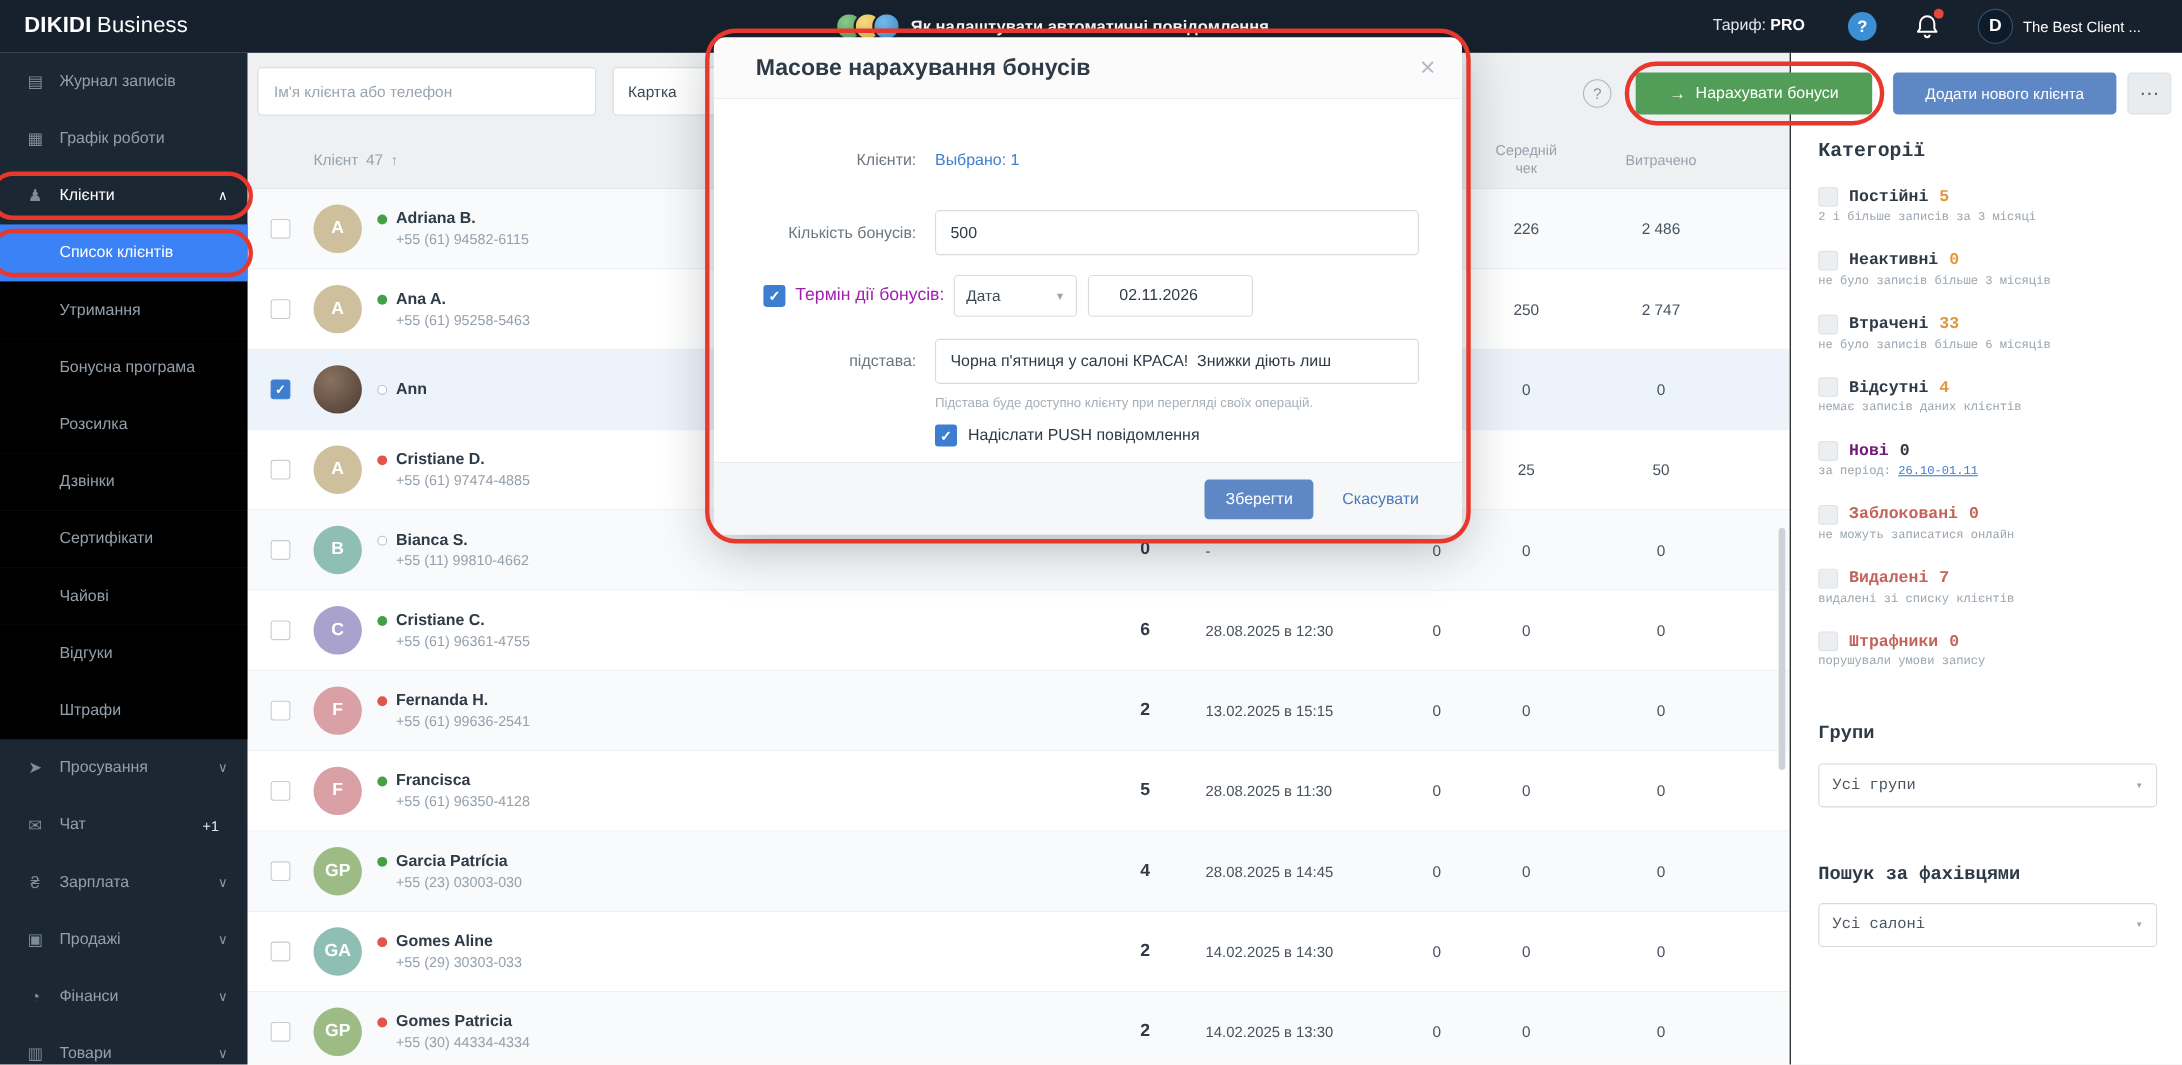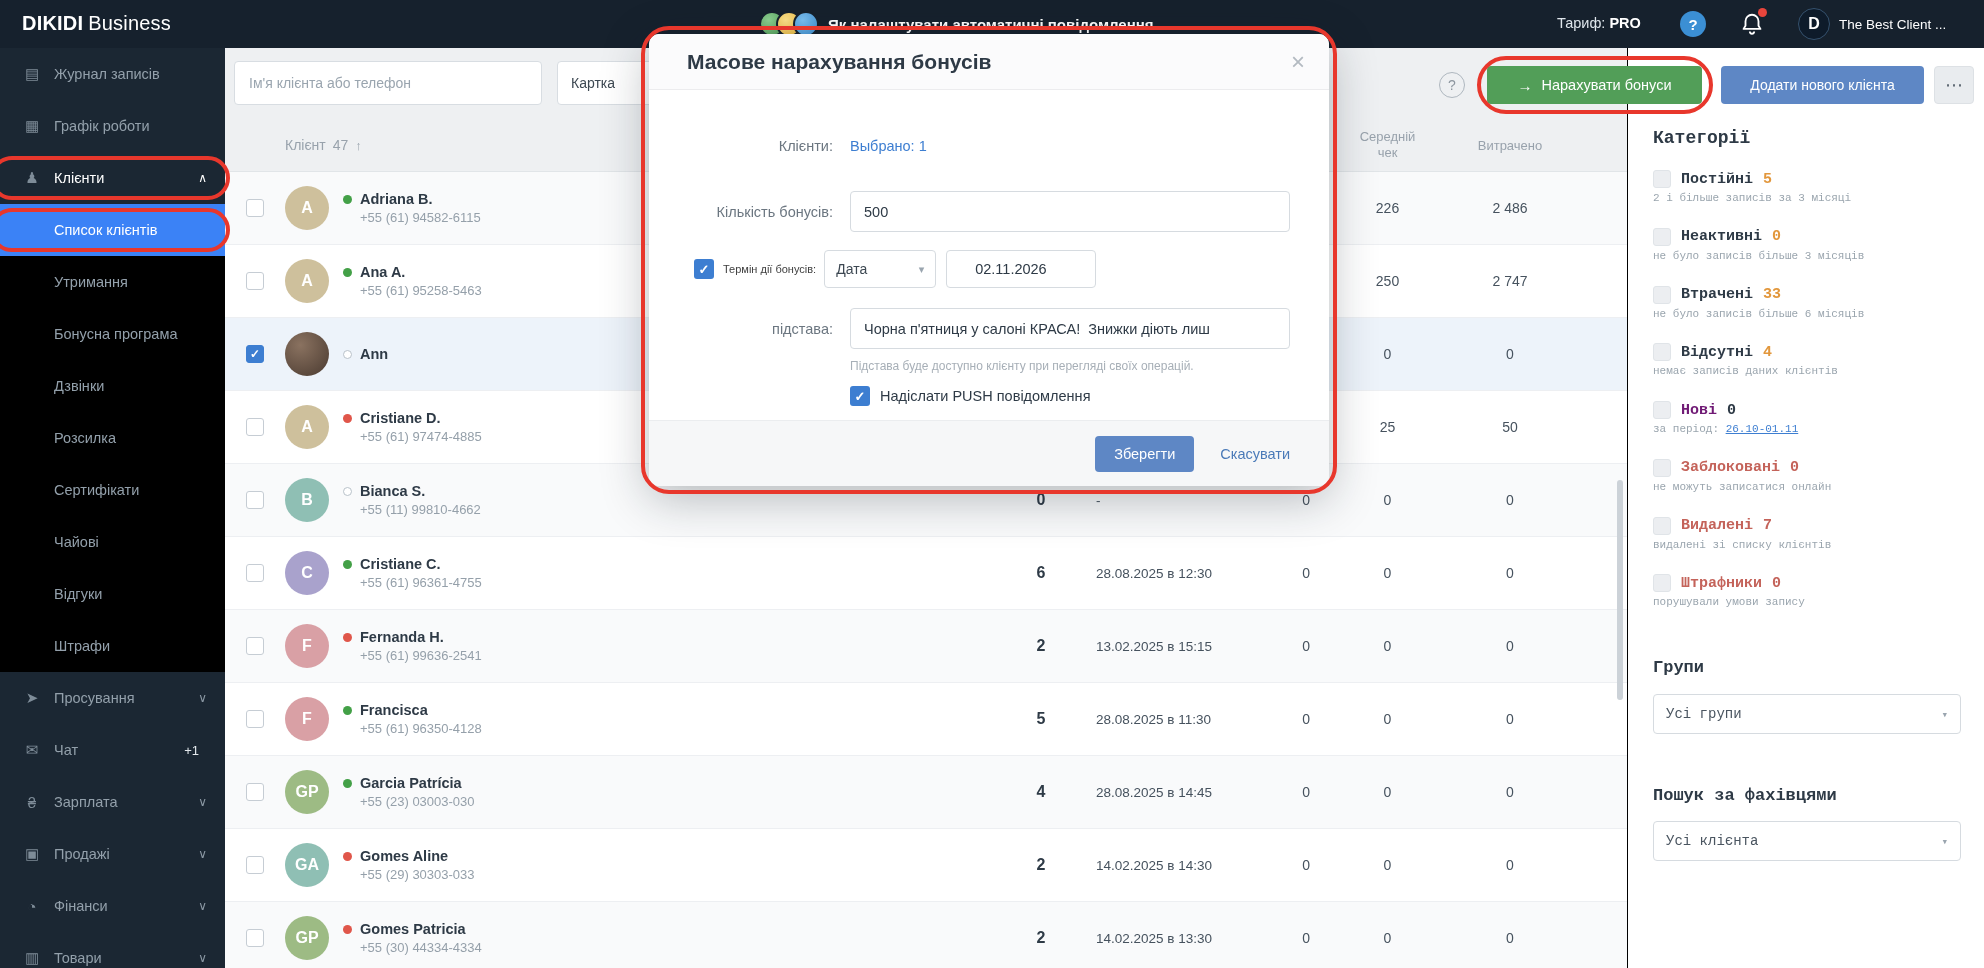--- a/index.html
+++ b/index.html
@@ -99,21 +99,21 @@
   .mbody{padding:48px 39px 0 38px;}
   .mrow{display:flex;align-items:center;}
   .mlabel{width:146px;margin-right:17px;text-align:right;font-size:14.5px;color:#6b7680;flex:none;}
   .mlink{color:#3d7ed1;font-size:14.5px;cursor:pointer;}
   .m-clients{margin-bottom:37px;}
   .m-amount{margin-bottom:18px;}
   .minput{width:440px;height:41px;border:1px solid #d6dbe0;border-radius:4px;padding:0 13px;font-size:14.5px;color:#2e3a46;box-sizing:border-box;font-family:inherit;background:#fff;outline:none;}
   .mterm{display:flex;align-items:center;margin-bottom:20px;padding-left:7px;}
   .mcb{width:20px;height:20px;background:#3d7ed1;border-radius:3px;display:inline-flex;align-items:center;justify-content:center;flex:none;cursor:pointer;}
   .mcb::after{content:"✓";color:#fff;font-size:13px;font-weight:700;}
-  .mterm-label{margin-left:9px;font-size:11px;color:#404040;text-align:right;}
+  .mterm-label{margin-left:9px;font-size:16px;color:#a21caf;text-align:right;}
   .mselect{margin-left:8px;width:112px;height:38px;border:1px solid #d6dbe0;border-radius:4px;display:flex;align-items:center;justify-content:space-between;padding:0 11px;font-size:14px;color:#3d4852;box-sizing:border-box;cursor:pointer;background:#fff;}
   .mdate{margin-left:10px;width:150px;height:38px;border:1px solid #d6dbe0;border-radius:4px;padding:0 28px;font-size:14.5px;color:#2e3a46;box-sizing:border-box;font-family:inherit;background:#fff;outline:none;}
   .mhint{margin-left:163px;margin-top:10px;font-size:12px;color:#a7afb7;}
   .mpush{display:flex;align-items:center;margin-top:13px;margin-left:163px;gap:10px;font-size:14.5px;color:#2e3a46;}
   .mfoot{position:absolute;left:0;right:0;bottom:0;height:66px;background:#f6f7f8;border-top:1px solid #ebedef;border-radius:0 0 10px 10px;display:flex;align-items:center;justify-content:flex-end;padding:0 39px;gap:26px;box-sizing:border-box;}
   .btn-save{height:36px;padding:0 19px;background:#5e87c5;border-radius:4px;color:#fff;font-size:14.5px;display:flex;align-items:center;cursor:pointer;border:none;font-family:inherit;}
   .btn-cancel{color:#4a7ab8;font-size:14.5px;cursor:pointer;}
   
   .ring{position:absolute;border:4px solid #e8372c;pointer-events:none;z-index:60;box-sizing:border-box;}
   .ring-clients{left:-10px;top:156px;width:240px;height:44px;border-radius:24px;}
@@ -185,26 +185,26 @@
         <span class="slabel">Утримання</span>
 
       </div>
       <div class="sitem sub">
 
         <span class="slabel">Бонусна програма</span>
 
       </div>
       <div class="sitem sub">
 
+        <span class="slabel">Розсилка</span>
+
+      </div>
+      <div class="sitem sub">
+
         <span class="slabel">Дзвінки</span>
-
-      </div>
-      <div class="sitem sub">
-
-        <span class="slabel">Розсилка</span>
 
       </div>
       <div class="sitem sub">
 
         <span class="slabel">Сертифікати</span>
 
       </div>
       <div class="sitem sub">
 
         <span class="slabel">Чайові</span>
@@ -608,21 +608,21 @@
       <div class="rselect">
         <span>Усі групи</span>
         <span class="chev">▾</span>
       </div>
     </div>
     <div class="rsec2">
       <div class="rsec-head">
         <span class="rsec-title">Пошук за фахівцями</span>
       </div>
       <div class="rselect">
-        <span>Усі клієнта</span>
+        <span>Усі салоні</span>
         <span class="chev">▾</span>
       </div>
     </div>
   </div>
 
   <div class="modal">
     <div class="mhead">
       <span class="mtitle">Масове нарахування бонусів</span>
       <span class="mclose">×</span>
     </div>

